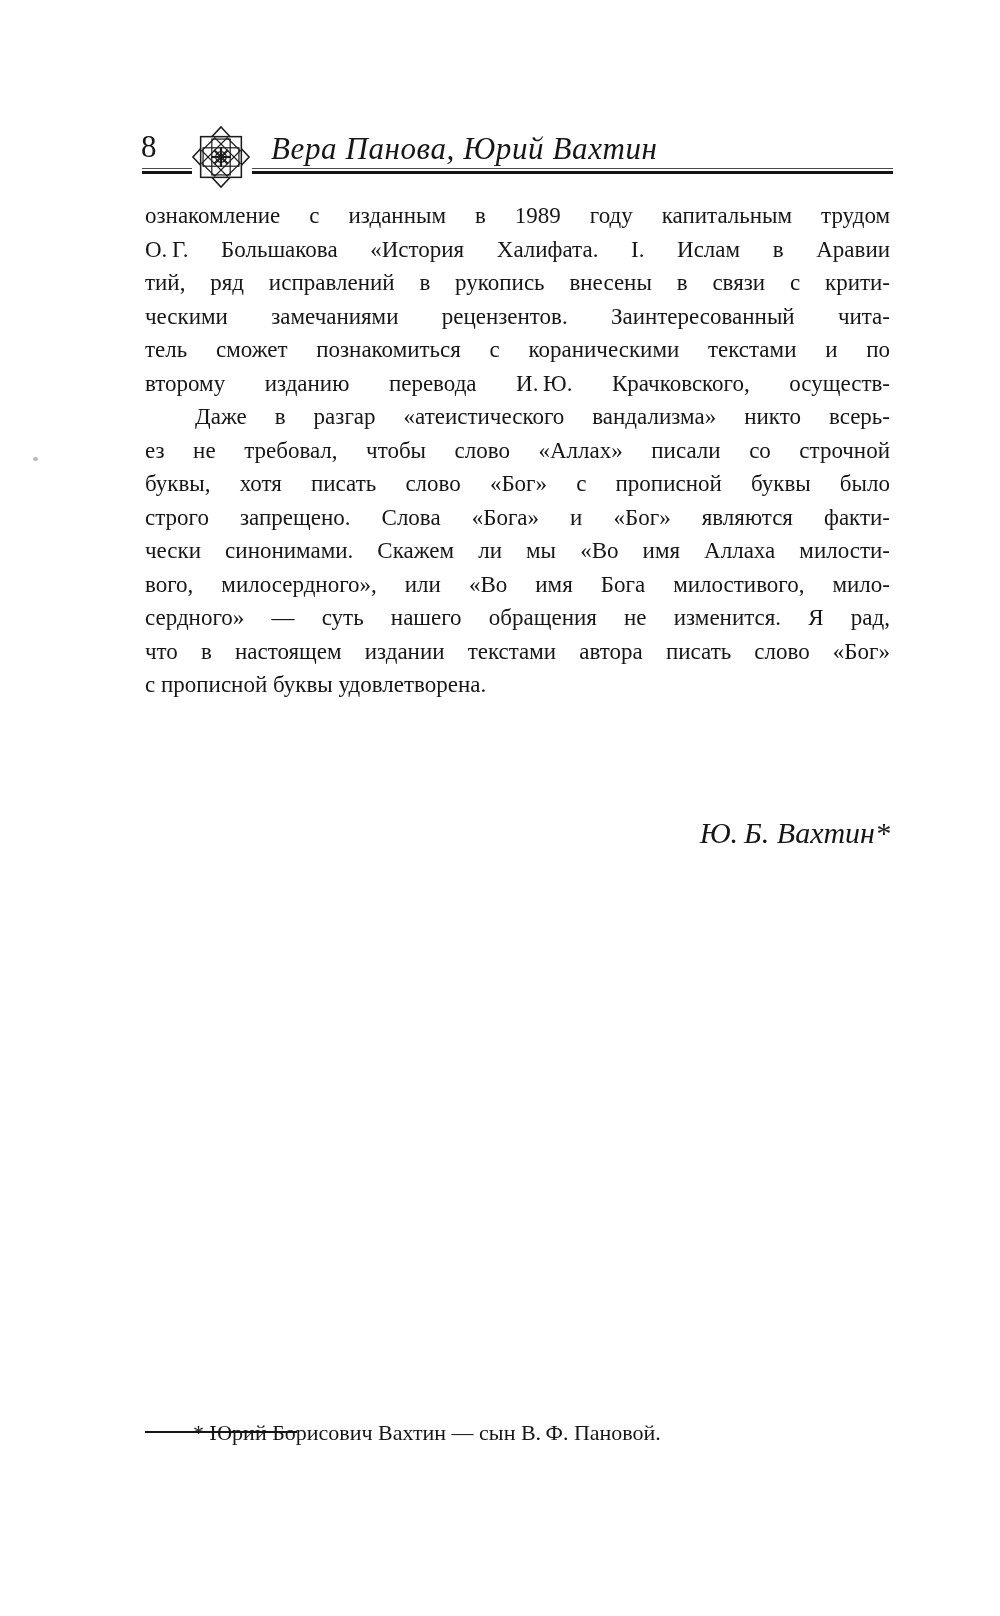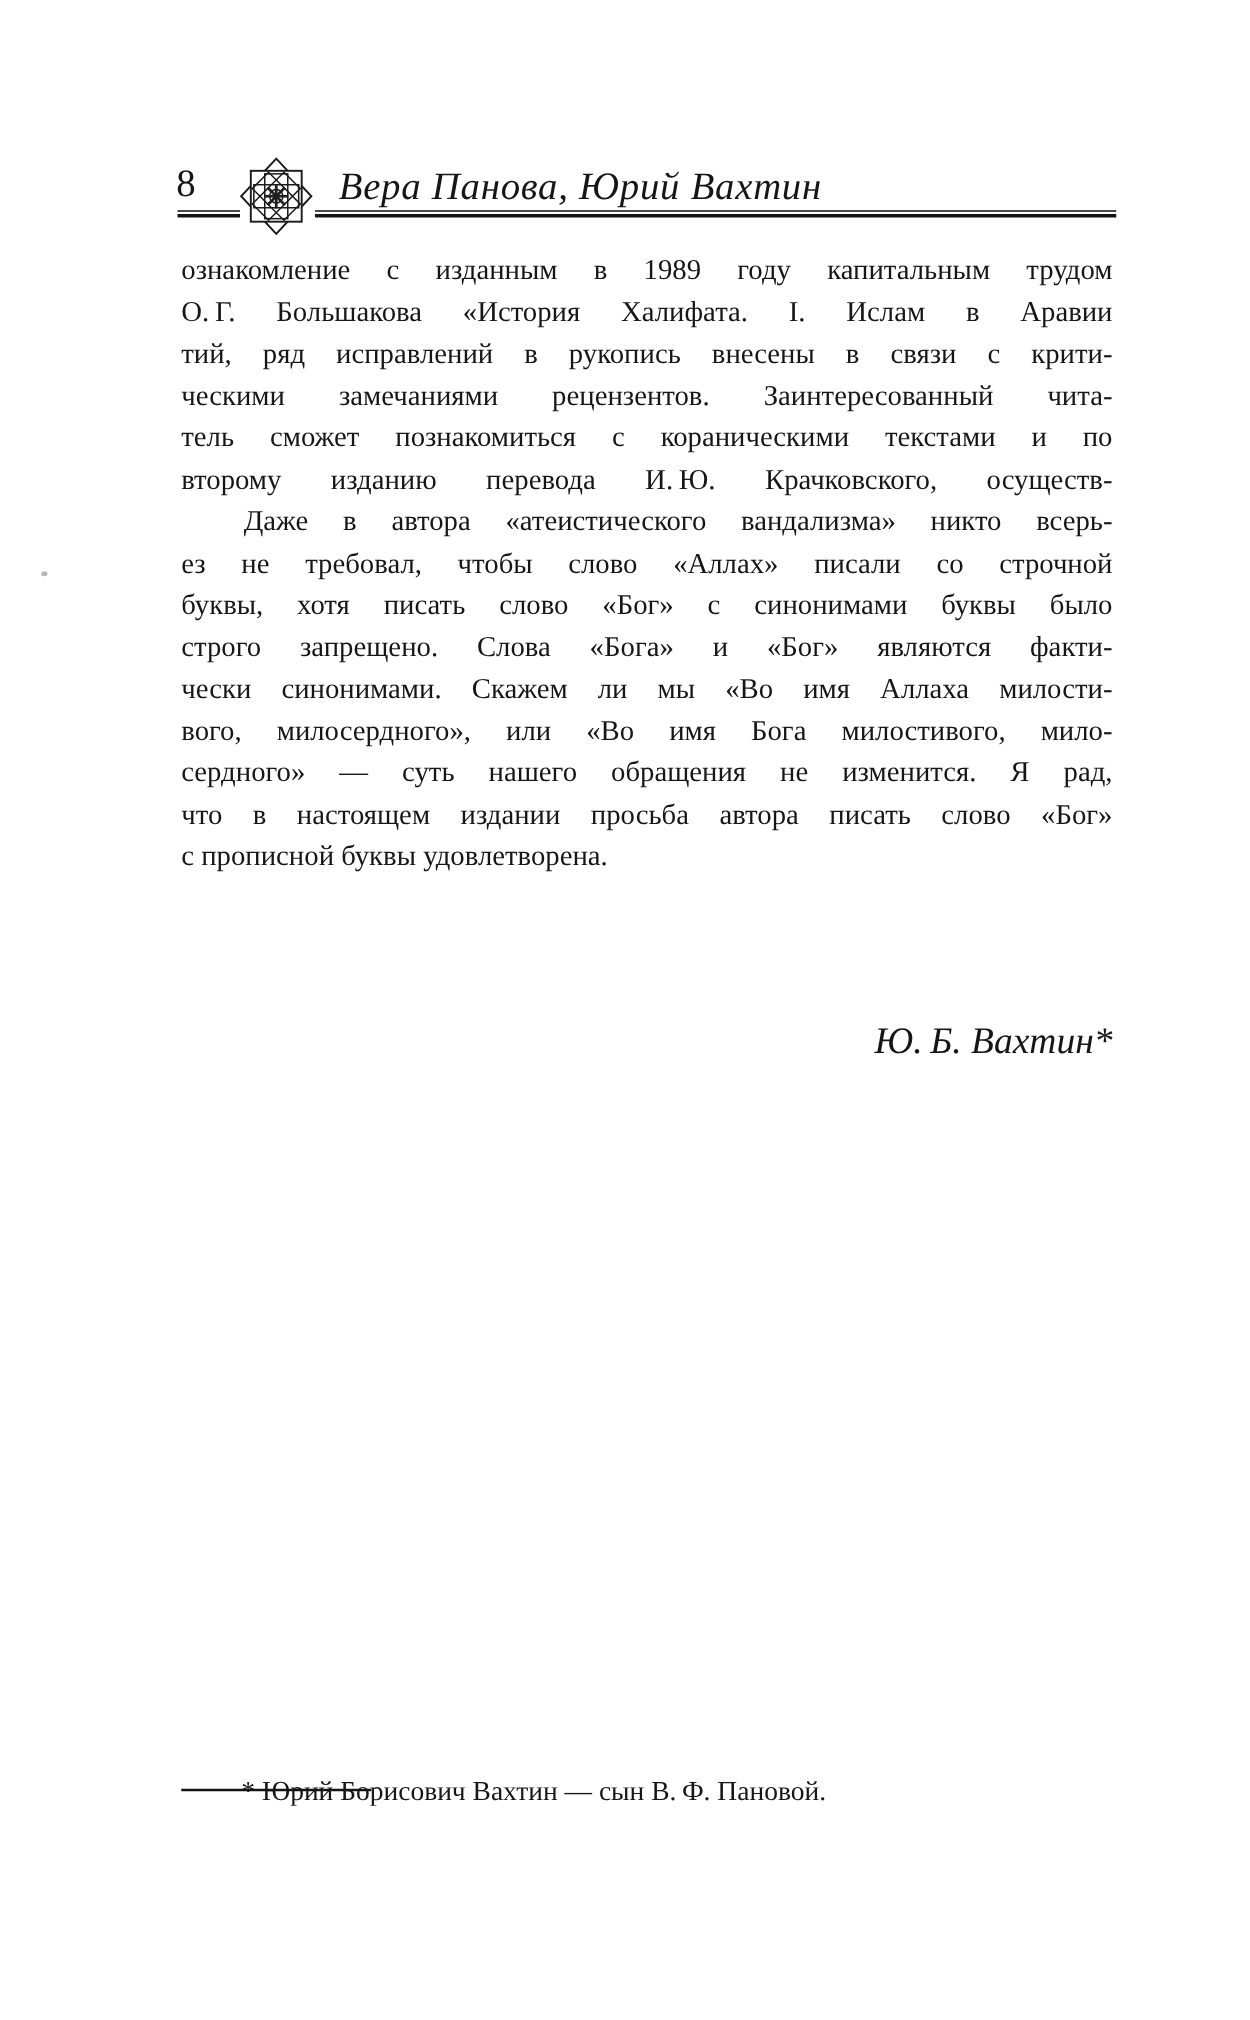--- a/index.html
+++ b/index.html
@@ -144,28 +144,28 @@
   <div class="head-rule left"></div>
   <div class="head-rule right"></div>
 
   <div class="body-text">
     <div class="line j">ознакомление с изданным в 1989 году капитальным трудом</div>
     <div class="line j">О. Г. Большакова «История Халифата. I. Ислам в Аравии</div>
     <div class="line j">тий, ряд исправлений в рукопись внесены в связи с крити-</div>
     <div class="line j">ческими замечаниями рецензентов. Заинтересованный чита-</div>
     <div class="line j">тель сможет познакомиться с кораническими текстами и по</div>
     <div class="line j">второму изданию перевода И. Ю. Крачковского, осуществ-</div>
-    <div class="line j ind">Даже в автора «атеистического вандализма» никто всерь-</div>
+    <div class="line j ind">Даже в разгар «атеистического вандализма» никто всерь-</div>
     <div class="line j">ез не требовал, чтобы слово «Аллах» писали со строчной</div>
-    <div class="line j">буквы, хотя писать слово «Бог» с синонимами буквы было</div>
+    <div class="line j">буквы, хотя писать слово «Бог» с прописной буквы было</div>
     <div class="line j">строго запрещено. Слова «Бога» и «Бог» являются факти-</div>
     <div class="line j">чески синонимами. Скажем ли мы «Во имя Аллаха милости-</div>
     <div class="line j">вого, милосердного», или «Во имя Бога милостивого, мило-</div>
     <div class="line j">сердного» — суть нашего обращения не изменится. Я рад,</div>
-    <div class="line j">что в настоящем издании просьба автора писать слово «Бог»</div>
+    <div class="line j">что в настоящем издании текстами автора писать слово «Бог»</div>
     <div class="line">с прописной буквы удовлетворена.</div>
   </div>
 
   <div class="signature">Ю. Б. Вахтин*</div>
 
   <div class="footnote-rule"></div>
   <div class="footnote-text">* Юрий Борисович Вахтин — сын В. Ф. Пановой.</div>
 
   <div class="scan-speck"></div>
 

